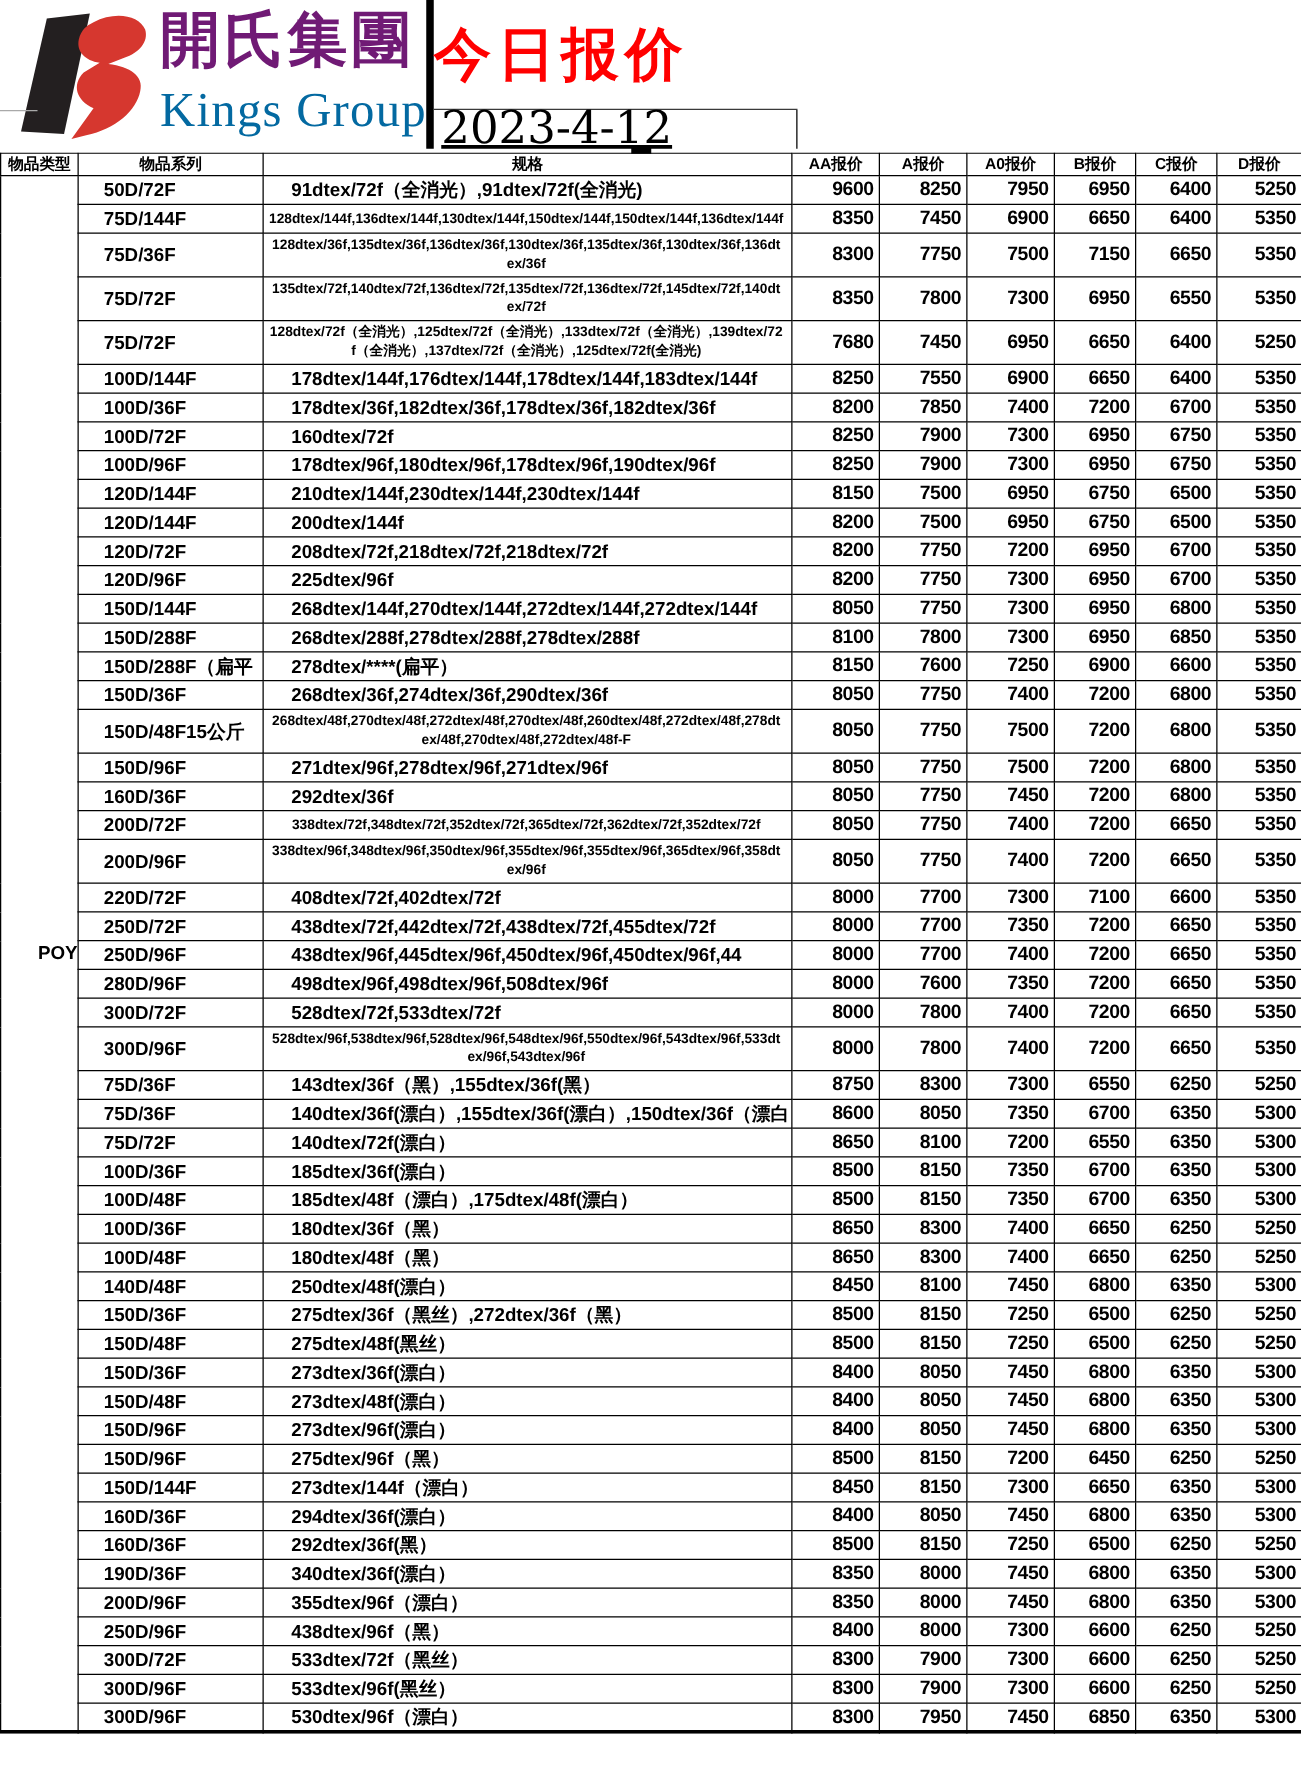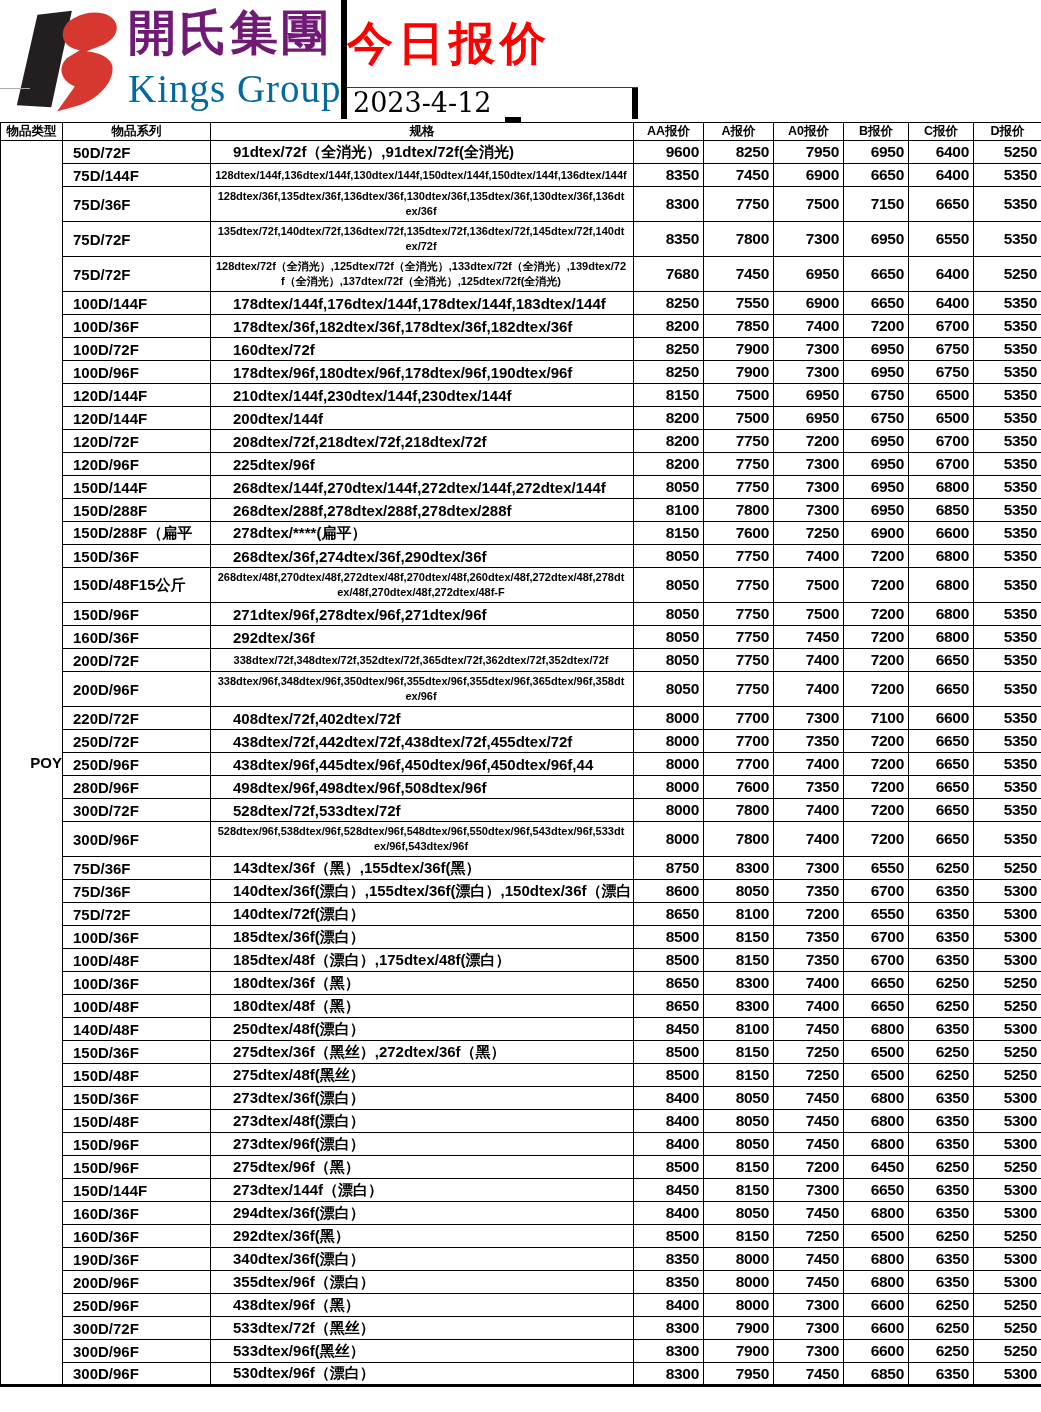--- a/index.html
+++ b/index.html
@@ -26,42 +26,42 @@
     font-size:39px; line-height:42px; color:#0369a1; letter-spacing:1px; white-space:nowrap;
   }
   .vbar { position:absolute; left:341px; top:0; width:6px; height:119px; background:#000; }
   .titleblock { position:absolute; left:347px; top:0; width:291px; height:120px; }
   .title {
     height:88px; display:flex; align-items:center; 
     font-size:46px; font-weight:bold; letter-spacing:5px;
     border-bottom:1px solid #3a3a3a; white-space:nowrap;
   }
   .date {
-    height:31px; padding-left:6px; border-right:6px solid #000000;
+    height:31px; padding-left:6px; border-right:1px solid #000000;
     font-family:"DejaVu Serif","Liberation Serif",serif;
-    font-size:27px; line-height:30px; white-space:nowrap;
+    font-size:36px; line-height:30px; white-space:nowrap;text-decoration:underline;
   }
   .pbmark { position:absolute; left:505px; top:117px; width:16px; height:6px; background:#000; }
   .gridline-artifact { position:absolute; left:0; top:88px; width:30px; height:1px; background:#a9a9a9; }
 
   
   table.price-table {
     width:1041px; border-collapse:collapse; table-layout:fixed;
     border-top:1px solid #000; border-bottom:3px solid #000;
   }
   .price-table th, .price-table td {
     border:1px solid #000; overflow:hidden; padding:0;
   }
   .price-table th {
     height:18px; font-size:12.5px; font-weight:bold; text-align:center; white-space:nowrap;
   }
   .price-table td { height:23px; }
   td.cat { font-size:15px; font-weight:bold; text-align:right; vertical-align:middle; }
   td.series {
-    font-size:15px; font-weight:bold; padding-left:10px; white-space:nowrap; text-align:left;
+    font-size:15px; font-weight:bold; padding-left:20px; white-space:nowrap; text-align:left;
   }
   td.spec {
     font-size:15px; font-weight:bold; padding-left:22px; white-space:nowrap; text-align:left;
   }
   td.spec.small {
     font-size:11px; line-height:15px; white-space:normal; word-break:break-all;
     padding:2px 6px 2px 4px;
     text-align:center;
   }
   td.price {

